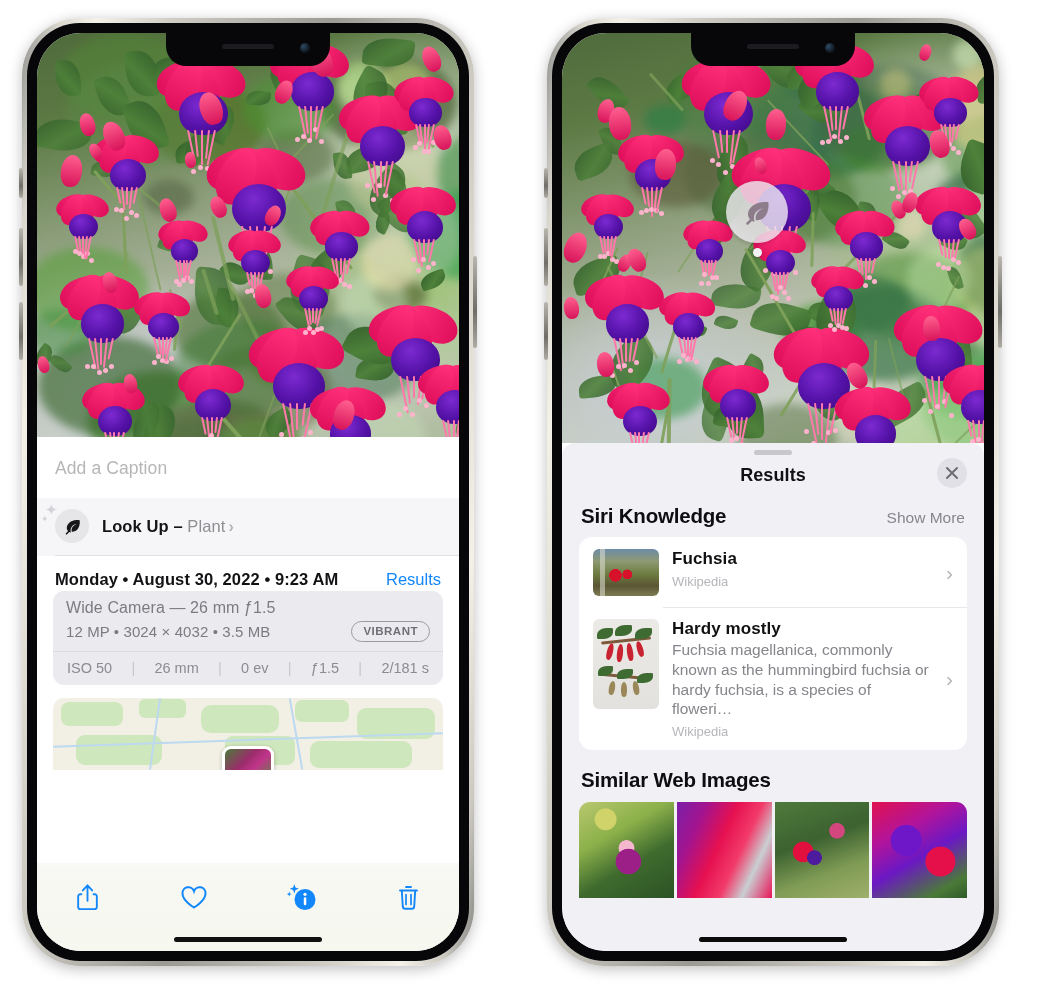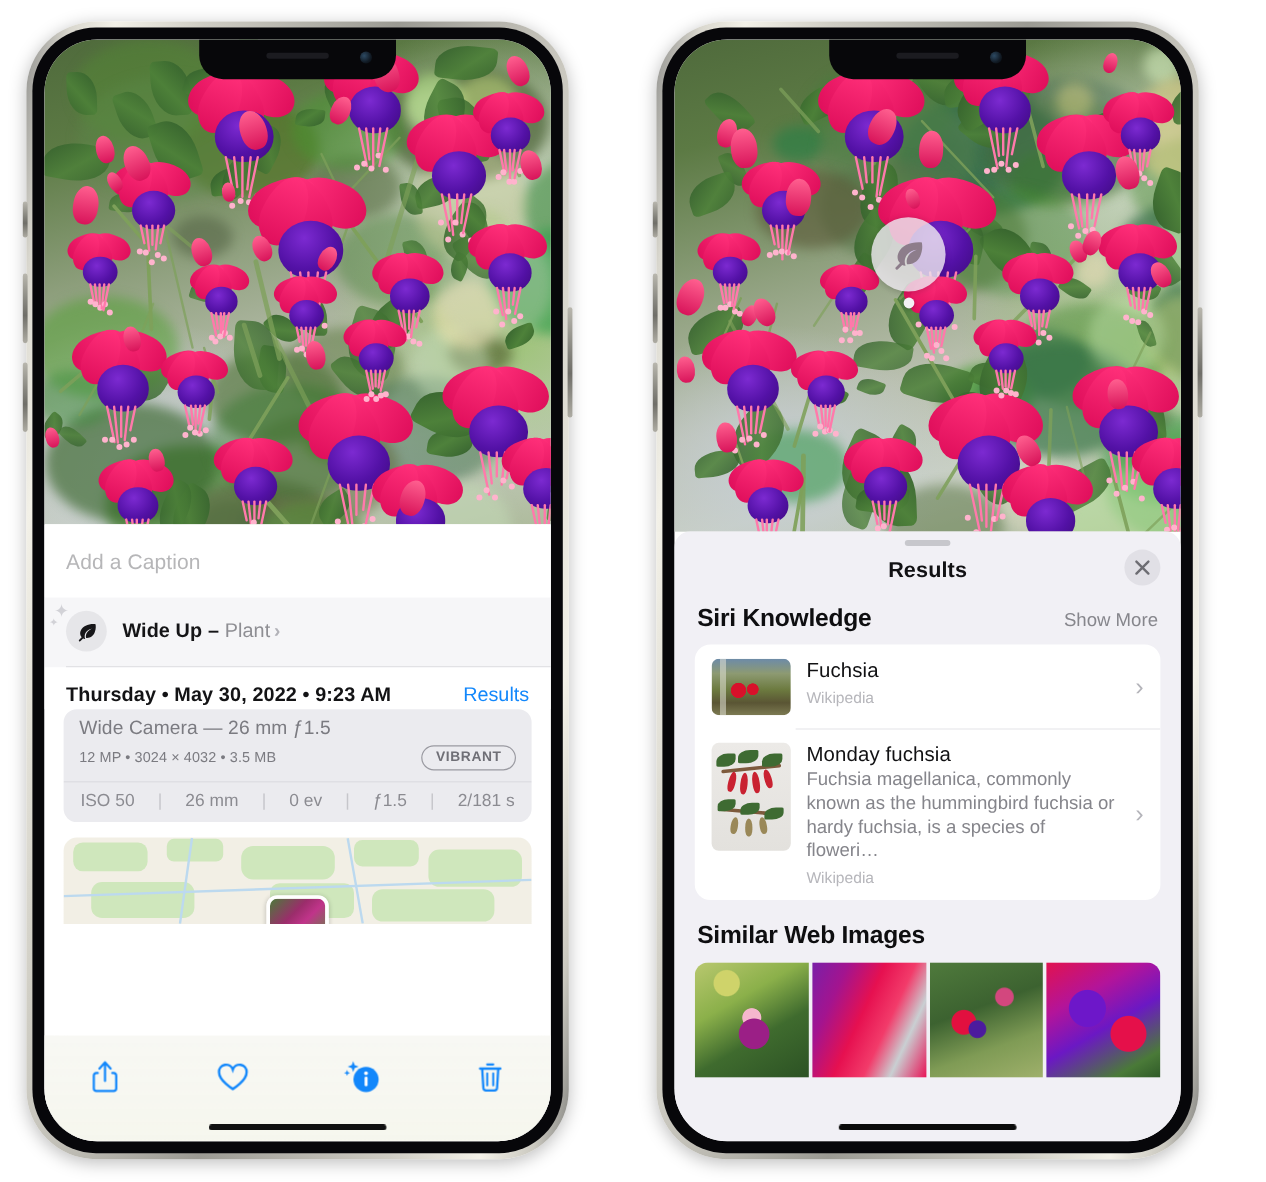--- a/index.html
+++ b/index.html
@@ -184,21 +184,21 @@
     content: ""; position: absolute; left: 50%; top: 50%;
     transform: translate(-50%,-50%);
     width: 8px; height: 8px; border-radius: 50%; background: #6b6b72;
   }
   .exif-body { padding: 8px 13px 9px; }
   .exif-line1 { font-size: 16px; color: #7b7b81; letter-spacing: .1px; }
   .exif-line2 {
     display: flex; align-items: center; justify-content: space-between;
     margin-top: 4px;
   }
-  .exif-line2 span.txt { font-size: 12px; color: #7b7b81; letter-spacing: .1px; }
+  .exif-line2 span.txt { font-size: 15px; color: #7b7b81; letter-spacing: .1px; }
   .pill-vibrant {
     border: 1.2px solid #9a9aa1; color: #6f6f76; border-radius: 11px;
     font-size: 11.5px; font-weight: 600; padding: 3px 11px 3.5px; letter-spacing: .5px;
   }
   .exif-foot {
     display: flex; align-items: center; justify-content: space-between;
     padding: 8px 14px 9px; border-top: 1px solid #dcdce1;
     color: #8b8b91; font-size: 14.5px;
   }
   .exif-foot .sep-bar { color: #c6c6cb; }
@@ -283,21 +283,21 @@
   .thumb-b {
     width: 66px; height: 90px; border-radius: 6px; flex: 0 0 auto;
     background: linear-gradient(180deg,#eceae7,#e3e1dd);
     position: relative; overflow: hidden;
   }
   .tbleaf { position: absolute; background: #3e6b32; border-radius: 60% 10% 60% 10%; }
   .tbflw  { position: absolute; background: #c92231; border-radius: 50% 50% 40% 40%; }
   .tbstem { position: absolute; background: #7d5a3c; border-radius: 2px; }
 
   .know-text { flex: 1 1 auto; min-width: 0; }
-  .know-title { font-size: 17px; font-weight: 400; color: #111113; letter-spacing: .1px; }
+  .know-title { font-size: 17px; font-weight: 700; color: #111113; letter-spacing: .1px; }
   .know-desc  { font-size: 15.5px; color: #85858b; line-height: 1.28; margin-top: 1px; }
   .know-src   { font-size: 13px; color: #b6b6bb; margin-top: 5px; }
   .chev-lg { color: #b4b4ba; font-size: 21px; align-self: center; flex: 0 0 auto; padding-right: 2px; }
 
   .web-strip {
     display: flex; gap: 3px; margin: 0 17px; border-radius: 11px 11px 0 0; overflow: hidden;
   }
   .web-img { flex: 1 1 0; height: 96px; }
 
   .sheet-title-2 { padding: 18px 19px 10px; }
@@ -761,25 +761,25 @@
           <div class="caption-row">Add a Caption</div>
 
           <div class="lookup-row">
             <div class="leaf-badge">
               <span class="spark a">✦</span>
               <span class="spark b">✦</span>
               <svg width="19" height="19" viewBox="0 0 24 24">
                 <path d="M21 4c-7.5-.6-13 2-15.3 6.2-1.6 3-1 6 .7 7.6l-2.6 2.6a1 1 0 1 0 1.4 1.4l2.7-2.7c.6.3 1.6.5 2.2.4-1-2.3-.6-5.3 1-7.3 1.6-2 3.9-3 6.4-3.3-2.1.7-4.1 2-5.4 3.8-1.2 1.7-1.6 4-1 5.8 4.1.5 8-2.2 9.3-6.7C21.5 8.6 21.3 5.8 21 4z" fill="#17171a"></path>
               </svg>
             </div>
-            <div class="lookup-text"><span>Wide Up</span><span class="dash"> – </span><span class="kind">Plant</span><span class="chev-sm">›</span></div>
+            <div class="lookup-text"><span>Look Up</span><span class="dash"> – </span><span class="kind">Plant</span><span class="chev-sm">›</span></div>
           </div>
 
           <div class="meta-row">
-            <div class="meta-date">Thursday • May 30, 2022 • 9:23 AM</div>
+            <div class="meta-date">Monday • August 30, 2022 • 9:23 AM</div>
             <div class="meta-adjust">Results</div>
           </div>
 
 
           <div class="exif">
             <div class="exif-body">
               <div class="exif-line1">Wide Camera — 26 mm ƒ1.5</div>
               <div class="exif-line2">
                 <span class="txt">12 MP • 3024 × 4032 • 3.5 MB</span>
                 <span class="pill-vibrant">VIBRANT</span>
@@ -1355,21 +1355,21 @@
                 <div class="tbflw" style="left:44px;top:22px;width:6px;height:16px;transform:rotate(-16deg)"></div>
                 <div class="tbstem" style="left:6px;top:56px;width:52px;height:2.6px;transform:rotate(5deg)"></div>
                 <div class="tbleaf" style="left:5px;top:47px;width:15px;height:10px"></div>
                 <div class="tbleaf" style="left:24px;top:50px;width:16px;height:10px"></div>
                 <div class="tbleaf" style="left:44px;top:54px;width:16px;height:10px"></div>
                 <div class="tbflw" style="left:16px;top:62px;width:6px;height:14px;background:#9a8858;transform:rotate(10deg)"></div>
                 <div class="tbflw" style="left:28px;top:63px;width:6px;height:15px;background:#9a8858"></div>
                 <div class="tbflw" style="left:40px;top:62px;width:6px;height:14px;background:#9a8858;transform:rotate(-10deg)"></div>
               </div>
               <div class="know-text">
-                <div class="know-title">Monday fuchsia</div>
+                <div class="know-title">Hardy mostly</div>
                 <div class="know-desc">Fuchsia magellanica, commonly known as the hummingbird fuchsia or hardy fuchsia, is a species of floweri…</div>
                 <div class="know-src">Wikipedia</div>
               </div>
               <span class="chev-lg">›</span>
             </div>
           </div>
 
           <div class="sheet-title-2">
             <span class="section-title">Similar Web Images</span>
           </div>

